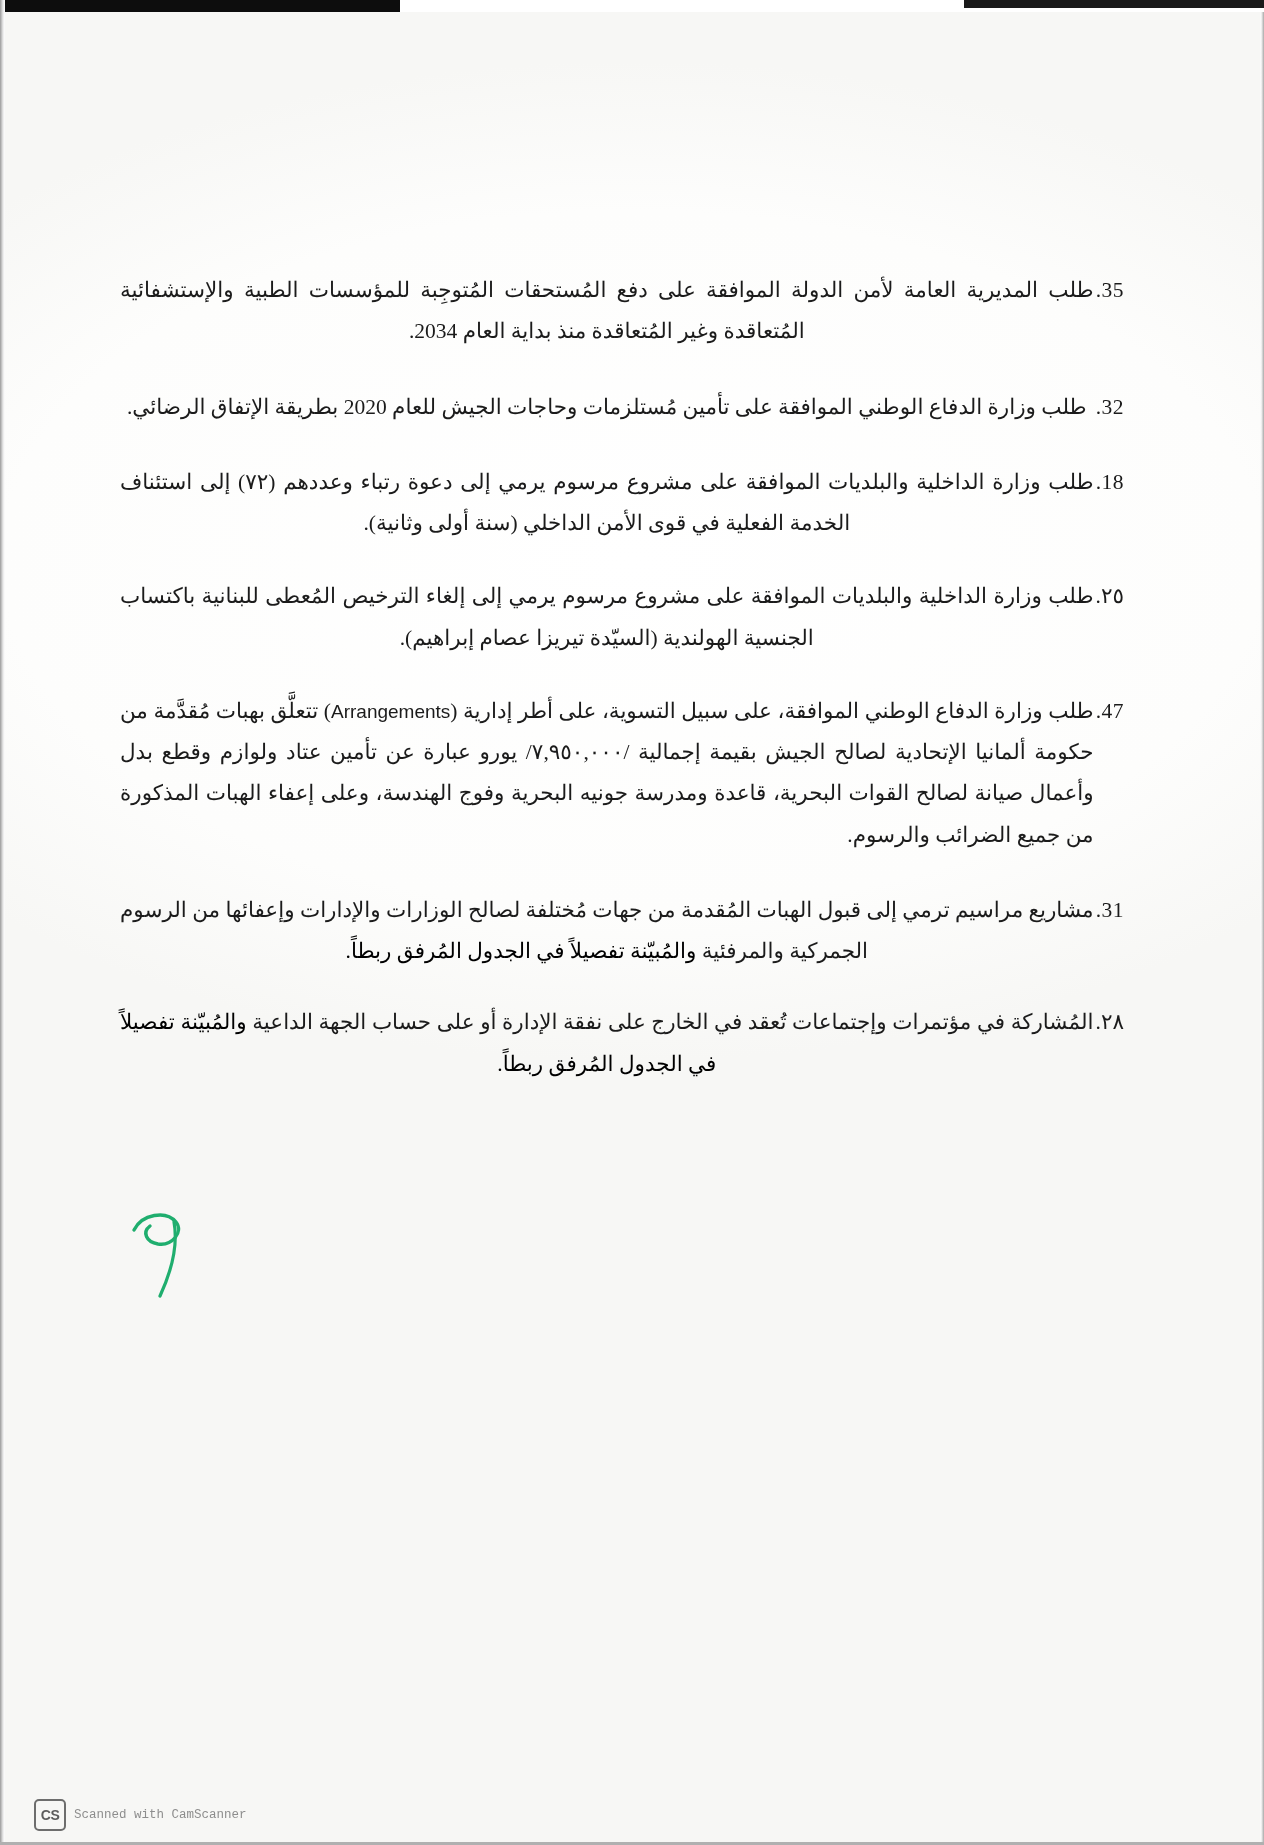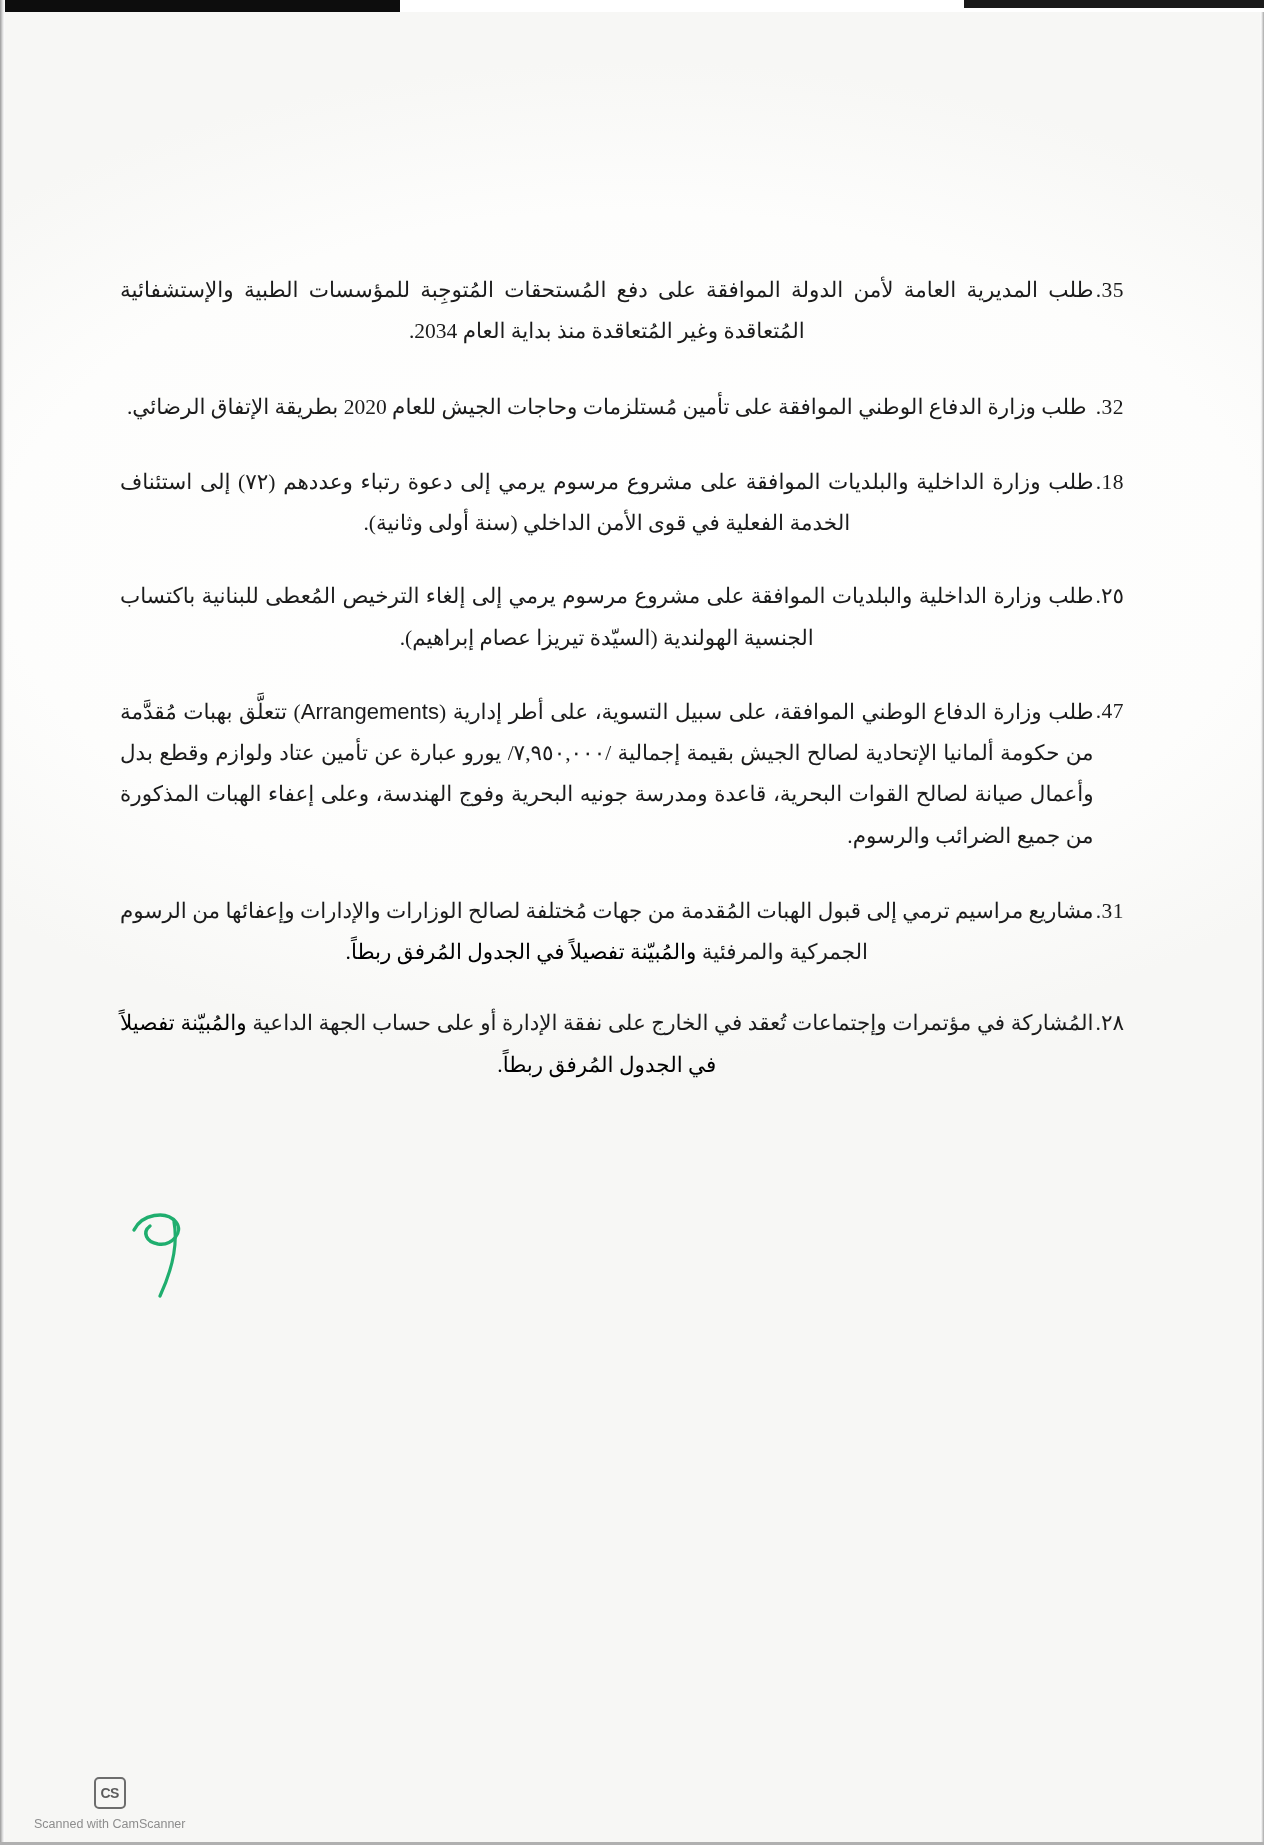--- a/index.html
+++ b/index.html
@@ -93,58 +93,58 @@
   .item-22 { margin-bottom: 34px; }
   .item-23 { margin-bottom: 34px; }
   .item-24 { margin-bottom: 32px; }
   .item-25 { margin-bottom: 32px; }
   .item-26 { margin-bottom: 34px; }
   .item-27 { margin-bottom: 30px; }
   .item-28 { margin-bottom: 0; }
 
   .item-26 .item-text { text-align-last: right; }
 
-  .latin { font-family: "Liberation Sans", sans-serif; font-size: 22px; margin-top: 19px; }
+  .latin { font-family: "Liberation Sans", sans-serif; font-size: 19px; margin-top: 19px; }
 
   
   .signature {
     position: absolute;
     top: 1200px;
     left: 120px;
     width: 130px;
     height: 110px;
   }
 
   
   .footer-watermark {
     position: absolute;
     bottom: 14px;
     left: 34px;
     display: flex;
-    flex-direction: column;
+    flex-direction: row;
     align-items: center;
     gap: 8px;
     direction: ltr;
   }
   .cs-badge {
     width: 28px; height: 28px;
     border: 2.5px solid #6d6d6d;
     border-radius: 5px;
     color: #5c5c5c;
     font-family: "Liberation Sans", sans-serif;
     font-size: 14px;
     font-weight: bold;
     letter-spacing: -0.5px;
     display: flex;
     align-items: center;
     justify-content: center;
   }
   .cs-text {
     color: #8d8d8d;
-    font-family: Liberation Sans, sans-serif;
+    font-family: Liberation Mono, monospace;
     font-size: 12.5px;
     white-space: nowrap;
   }
 </style>
 </head>
 <body>
 
 <div class="page">
 
   <div class="scan-edge-top-left"></div>

